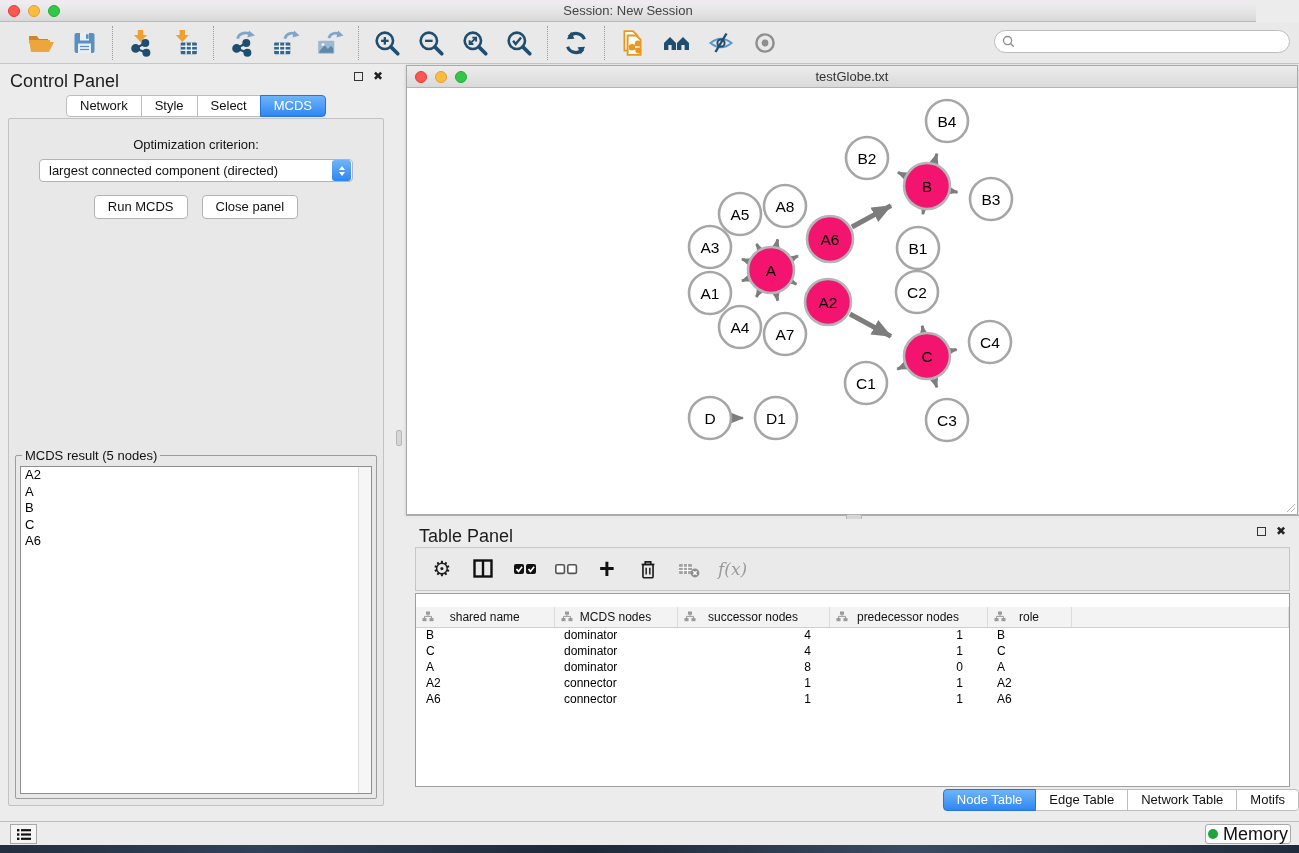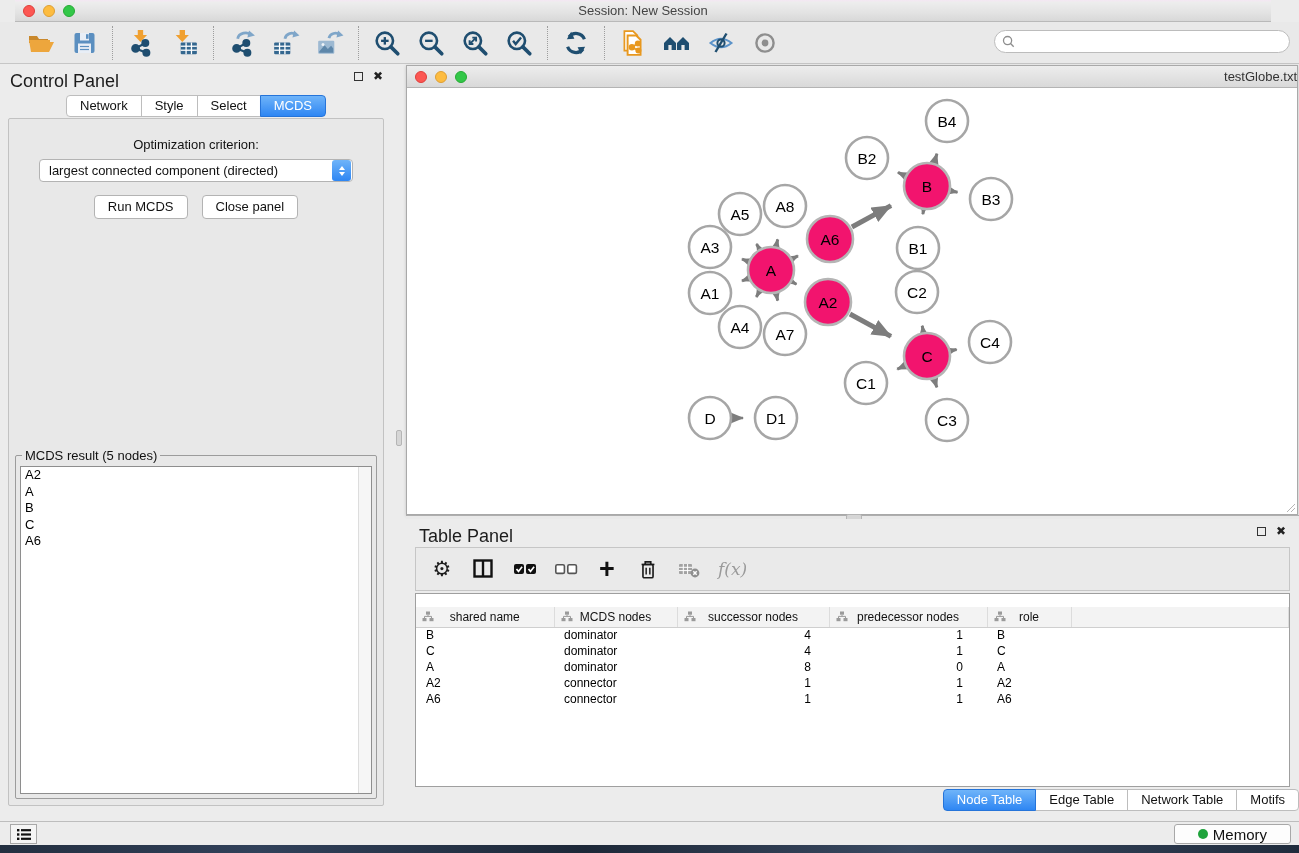--- a/index.html
+++ b/index.html
@@ -1,19 +1,19 @@
 <!DOCTYPE html>
 <html><head>
 <meta charset="utf-8">
 <style>
   * { box-sizing: border-box; margin: 0; padding: 0; }
   html,body { width:1299px; height:853px; font-family:"Liberation Sans","DejaVu Sans",sans-serif; background:#ECECEC; overflow:hidden; position:relative; }
 
   
-  #titlebar { position:absolute; left:15px; top:0; width:1256px; height:22px;
+  #titlebar { position:absolute; left:0; top:0; width:1256px; height:22px;
     background:linear-gradient(#f4e7f3 0%, #ededed 12%, #e3e3e3 60%, #d8d8d8 100%);
     border-bottom:1px solid #b9b9b9; }
   .lights { position:absolute; left:8px; top:5px; display:flex; gap:8px; }
   .light { width:12px; height:12px; border-radius:50%; }
   .light.red { background:#FC5753; border:1px solid #DF3E3B; }
   .light.yellow { background:#FDBC40; border:1px solid #DE9F34; }
   .light.green { background:#33C748; border:1px solid #27AA35; }
   .win-title { position:absolute; left:0; right:0; top:3px; text-align:center; font-size:13px; color:#444; }
 
   
@@ -71,21 +71,21 @@
     border:1px solid #b5b5b5; border-radius:2px; }
   #h-splitter { position:absolute; left:406px; top:515px; width:893px; height:4px; background:#e9e9e9; border-top:1px solid #aeaeae; }
   #h-splitter .handle { position:absolute; left:440px; top:-2px; width:16px; height:7px; background:#d6d6d6;
     border:1px solid #b5b5b5; border-radius:2px; }
 
   
   #net-window { position:absolute; left:406px; top:65px; width:892px; height:450px;
     border:1px solid #a9a9a9; background:#fff; box-shadow:0 1px 3px rgba(0,0,0,.18); }
   #net-titlebar { position:absolute; left:0; top:0; right:0; height:22px;
     background:linear-gradient(#ededed,#d9d9d9); border-bottom:1px solid #b4b4b4; }
-  #net-title { position:absolute; left:0; right:0; top:3px; text-align:right; font-size:13px; color:#333; }
+  #net-title { position:absolute; left:0; right:0; top:3px; text-align:center; font-size:13px; color:#333; }
   #net-canvas { position:absolute; left:0; top:22px; right:0; bottom:0; background:#fff; }
   #resize-grip { position:absolute; right:1px; bottom:1px; }
 
   
   #table-panel { position:absolute; left:406px; top:519px; width:893px; height:302px; background:#ececec; }
   #tp-toolbar { position:absolute; left:9px; top:28px; width:875px; height:44px; background:#eaeaea;
     border:1px solid #c6c6c6; display:flex; align-items:center; gap:17px; padding-left:14px; }
   .tp-icon { display:flex; align-items:center; justify-content:center; min-width:24px; height:28px; }
   .gear-glyph { font-size:21px; color:#1e1e1e; line-height:22px; }
   .plus-glyph { font-size:27px; font-weight:bold; color:#111; line-height:22px; }
@@ -99,21 +99,21 @@
   #tp-table th .hicon { position:absolute; left:6px; top:4px; }
   #tp-table td { font-size:12px; color:#000; height:16px; padding:0 10px; white-space:nowrap; overflow:hidden; }
   #tp-table td.num { text-align:right; }
   #tp-tabs { position:absolute; left:0; right:0; top:270px; display:flex; justify-content:flex-end; }
 
   
   #status-bar { position:absolute; left:0; top:821px; width:1299px; height:24px; background:#ececec; border-top:1px solid #bdbdbd; }
   #list-btn { position:absolute; left:10px; top:2px; width:27px; height:20px; background:#f5f5f5;
     border:1px solid #a8a8a8; display:flex; align-items:center; justify-content:center; }
   #memory-btn { position:absolute; right:8px; top:2px; height:20px; background:#fdfdfd; border:1px solid #a8a8a8;
-    border-radius:3px; display:flex; align-items:center; gap:5px; padding:0 23px; font-size:15px; color:#111; }
+    border-radius:3px; display:flex; align-items:center; gap:5px; padding:0 2px; font-size:18px; color:#111; }
   #memory-dot { width:10px; height:10px; border-radius:50%; background:#1fa33c; }
   #wallpaper { position:absolute; left:0; top:845px; width:1299px; height:8px;
     background:linear-gradient(90deg,#232f40,#31415a 20%,#1d2838 45%,#3a4a62 70%,#202c3d); }
 </style>
 </head>
 <body>
 
 <div id="titlebar">
   <div class="lights">
     <span class="light red"></span>

